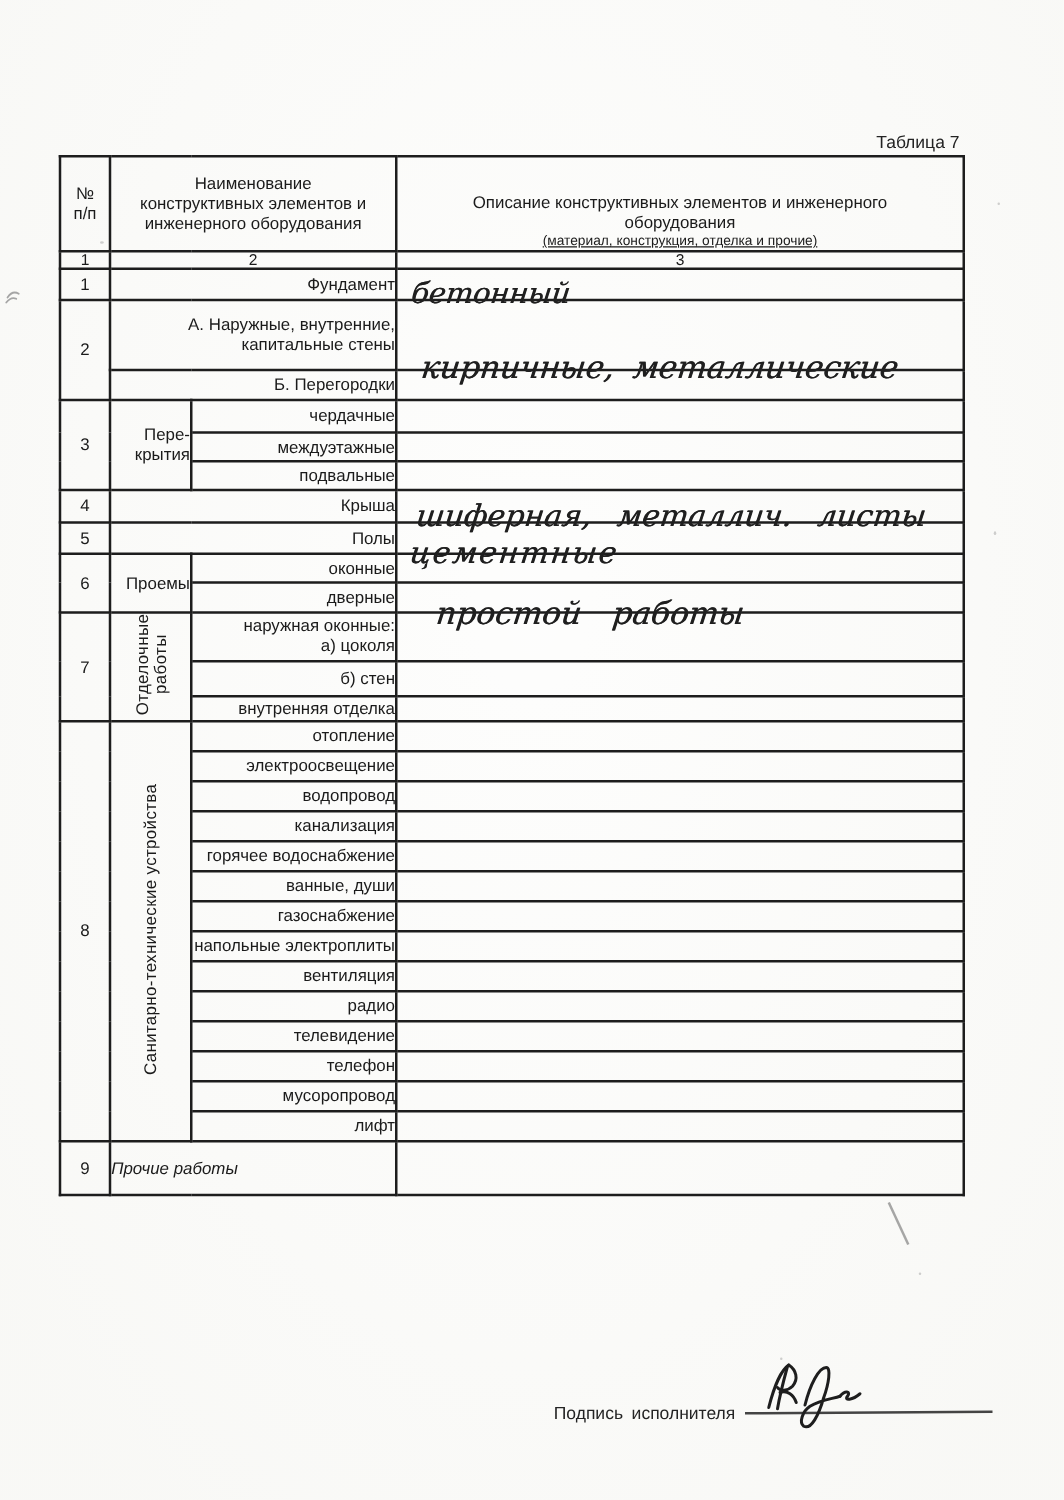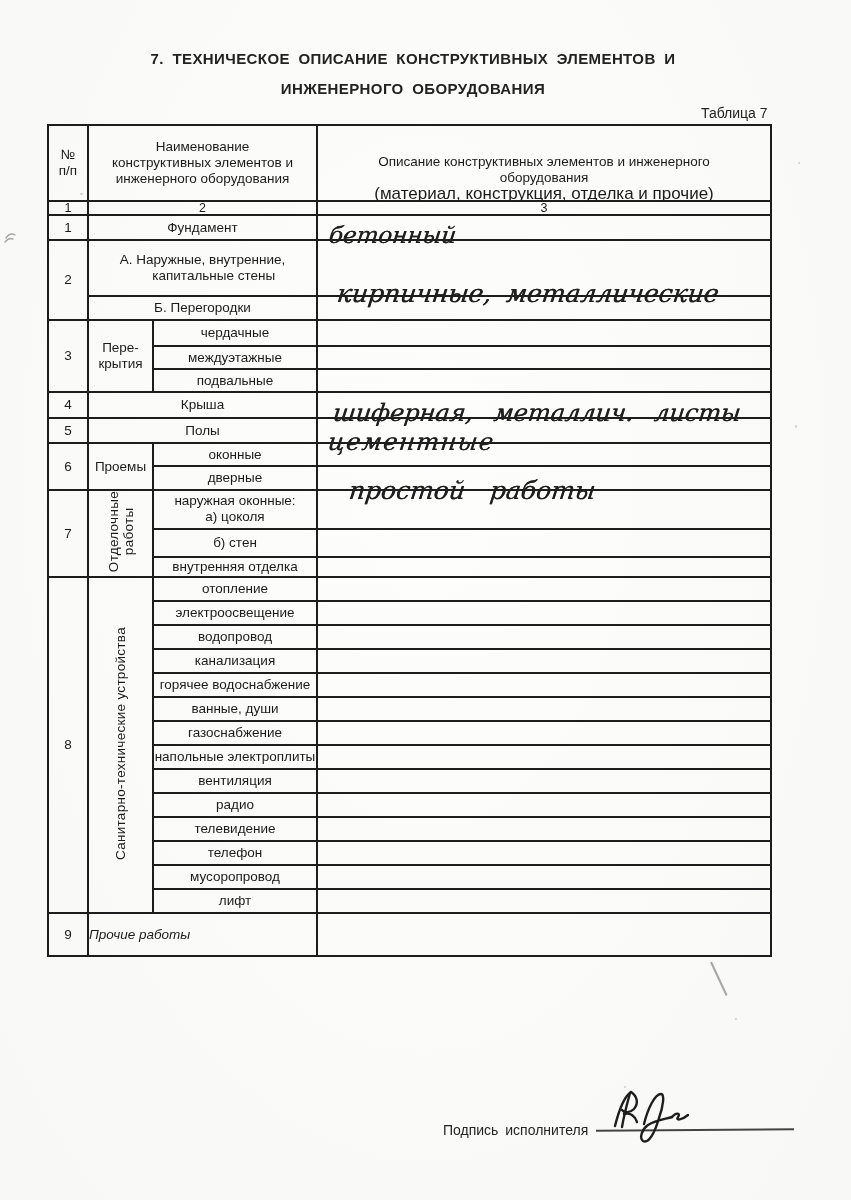--- a/index.html
+++ b/index.html
@@ -31,25 +31,25 @@
     border:2px solid #1d1d1d;
     padding:0;margin:0;
     font-size:13.5px;font-weight:normal;color:#1b1b1b;
     vertical-align:middle;
     line-height:16px;
     overflow:visible;
   }
   .center{text-align:center;}
   .pre{white-space:pre-line;margin-top:28px;}
   .prewrap{white-space:pre-wrap;}
-  .lbl{padding-left:7px;text-align:center;}
+  .lbl{padding-left:7px;text-align:right;}
   .lbl-indent{padding-left:20px;text-align:left;font-style:italic;}
   .numcell{text-align:center;font-size:14px;}
   .hdr{line-height:19px;}
-  .hdr-note{font-size:17px;line-height:13px;margin-top:1px;}
+  .hdr-note{font-size:11px;line-height:13px;margin-top:1px;text-decoration:underline;}
   tr.numrow td{font-size:12.5px;line-height:12px;text-align:center;}
   
   .rh-head{height:60px}.rh-num{height:14px}
   .rh25{height:25px}.rh56{height:56px}.rh24{height:24px}
   .rh26{height:26px}.rh23{height:23px}.rh38{height:38px}
   .rh27{height:27px}.rh28{height:20px}.rh24b{height:24px}.rh43{height:43px}
   
   td.val{position:relative;}
   .hw{
     position:absolute;z-index:3;white-space:nowrap;
@@ -84,24 +84,20 @@
   .sp2{left:795px;top:425px;width:2px;height:3px;}
   .sp3{left:735px;top:1018px;width:2px;height:2px;}
   .sp4{left:80px;top:193px;width:3px;height:2px;}
   .sp5{left:624px;top:1086px;width:2px;height:2px;}
 </style>
 </head>
 <body>
 
 <div class="page">
 
-  <div class="doc-title">
-    <div>7. ТЕХНИЧЕСКОЕ ОПИСАНИЕ КОНСТРУКТИВНЫХ ЭЛЕМЕНТОВ И</div>
-    <div>ИНЖЕНЕРНОГО ОБОРУДОВАНИЯ</div>
-  </div>
 
   <div class="table-caption">Таблица 7</div>
 
   <table class="main">
     <colgroup>
       <col style="width:40px">
         <col style="width:65px">
         <col style="width:164px">
         <col style="width:454px">
     </colgroup>

